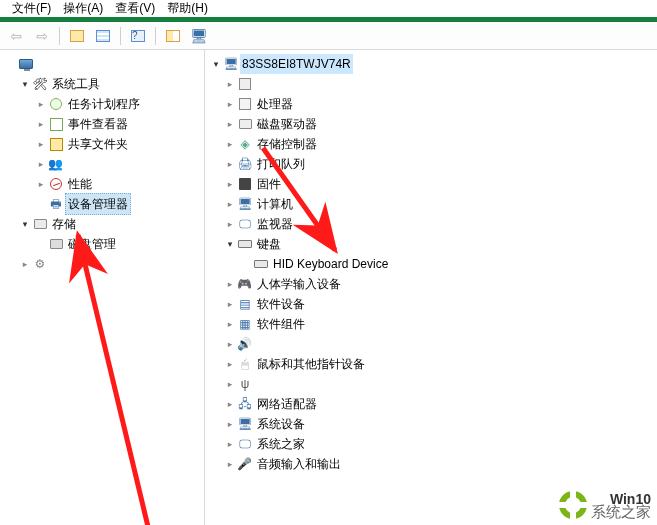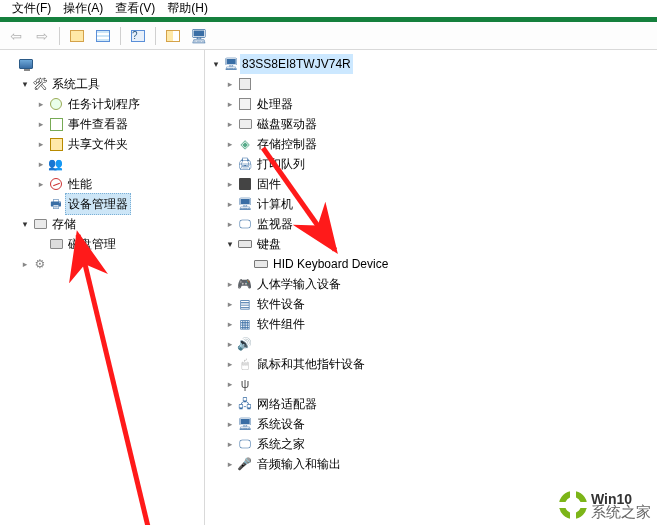--- a/index.html
+++ b/index.html
@@ -152,20 +152,21 @@
   
   .watermark {
     position: absolute;
     right: 6px;
     bottom: 6px;
     display: flex;
     align-items: center;
     gap: 4px;
     font-size: 13px;
     color: #333;
+    text-align: right;
   }
   .wm-logo {
     width: 28px; height: 28px; position: relative;
   }
   .wm-logo::before{content:"";position:absolute;left:0;top:0;width:28px;height:28px;border:6px solid #7cb518;border-radius:50%;box-sizing:border-box}
   .wm-logo::after{content:"";position:absolute;left:11px;top:0;width:6px;height:28px;background:#fff}
   .wm-logo .bar{position:absolute;left:0;top:11px;width:28px;height:6px;background:#fff}
   .wm-text .l1{font-weight:bold;font-size:14px;color:#333;line-height:14px}
   .wm-text .l2{font-size:15px;color:#666;line-height:12px}
 </style>

